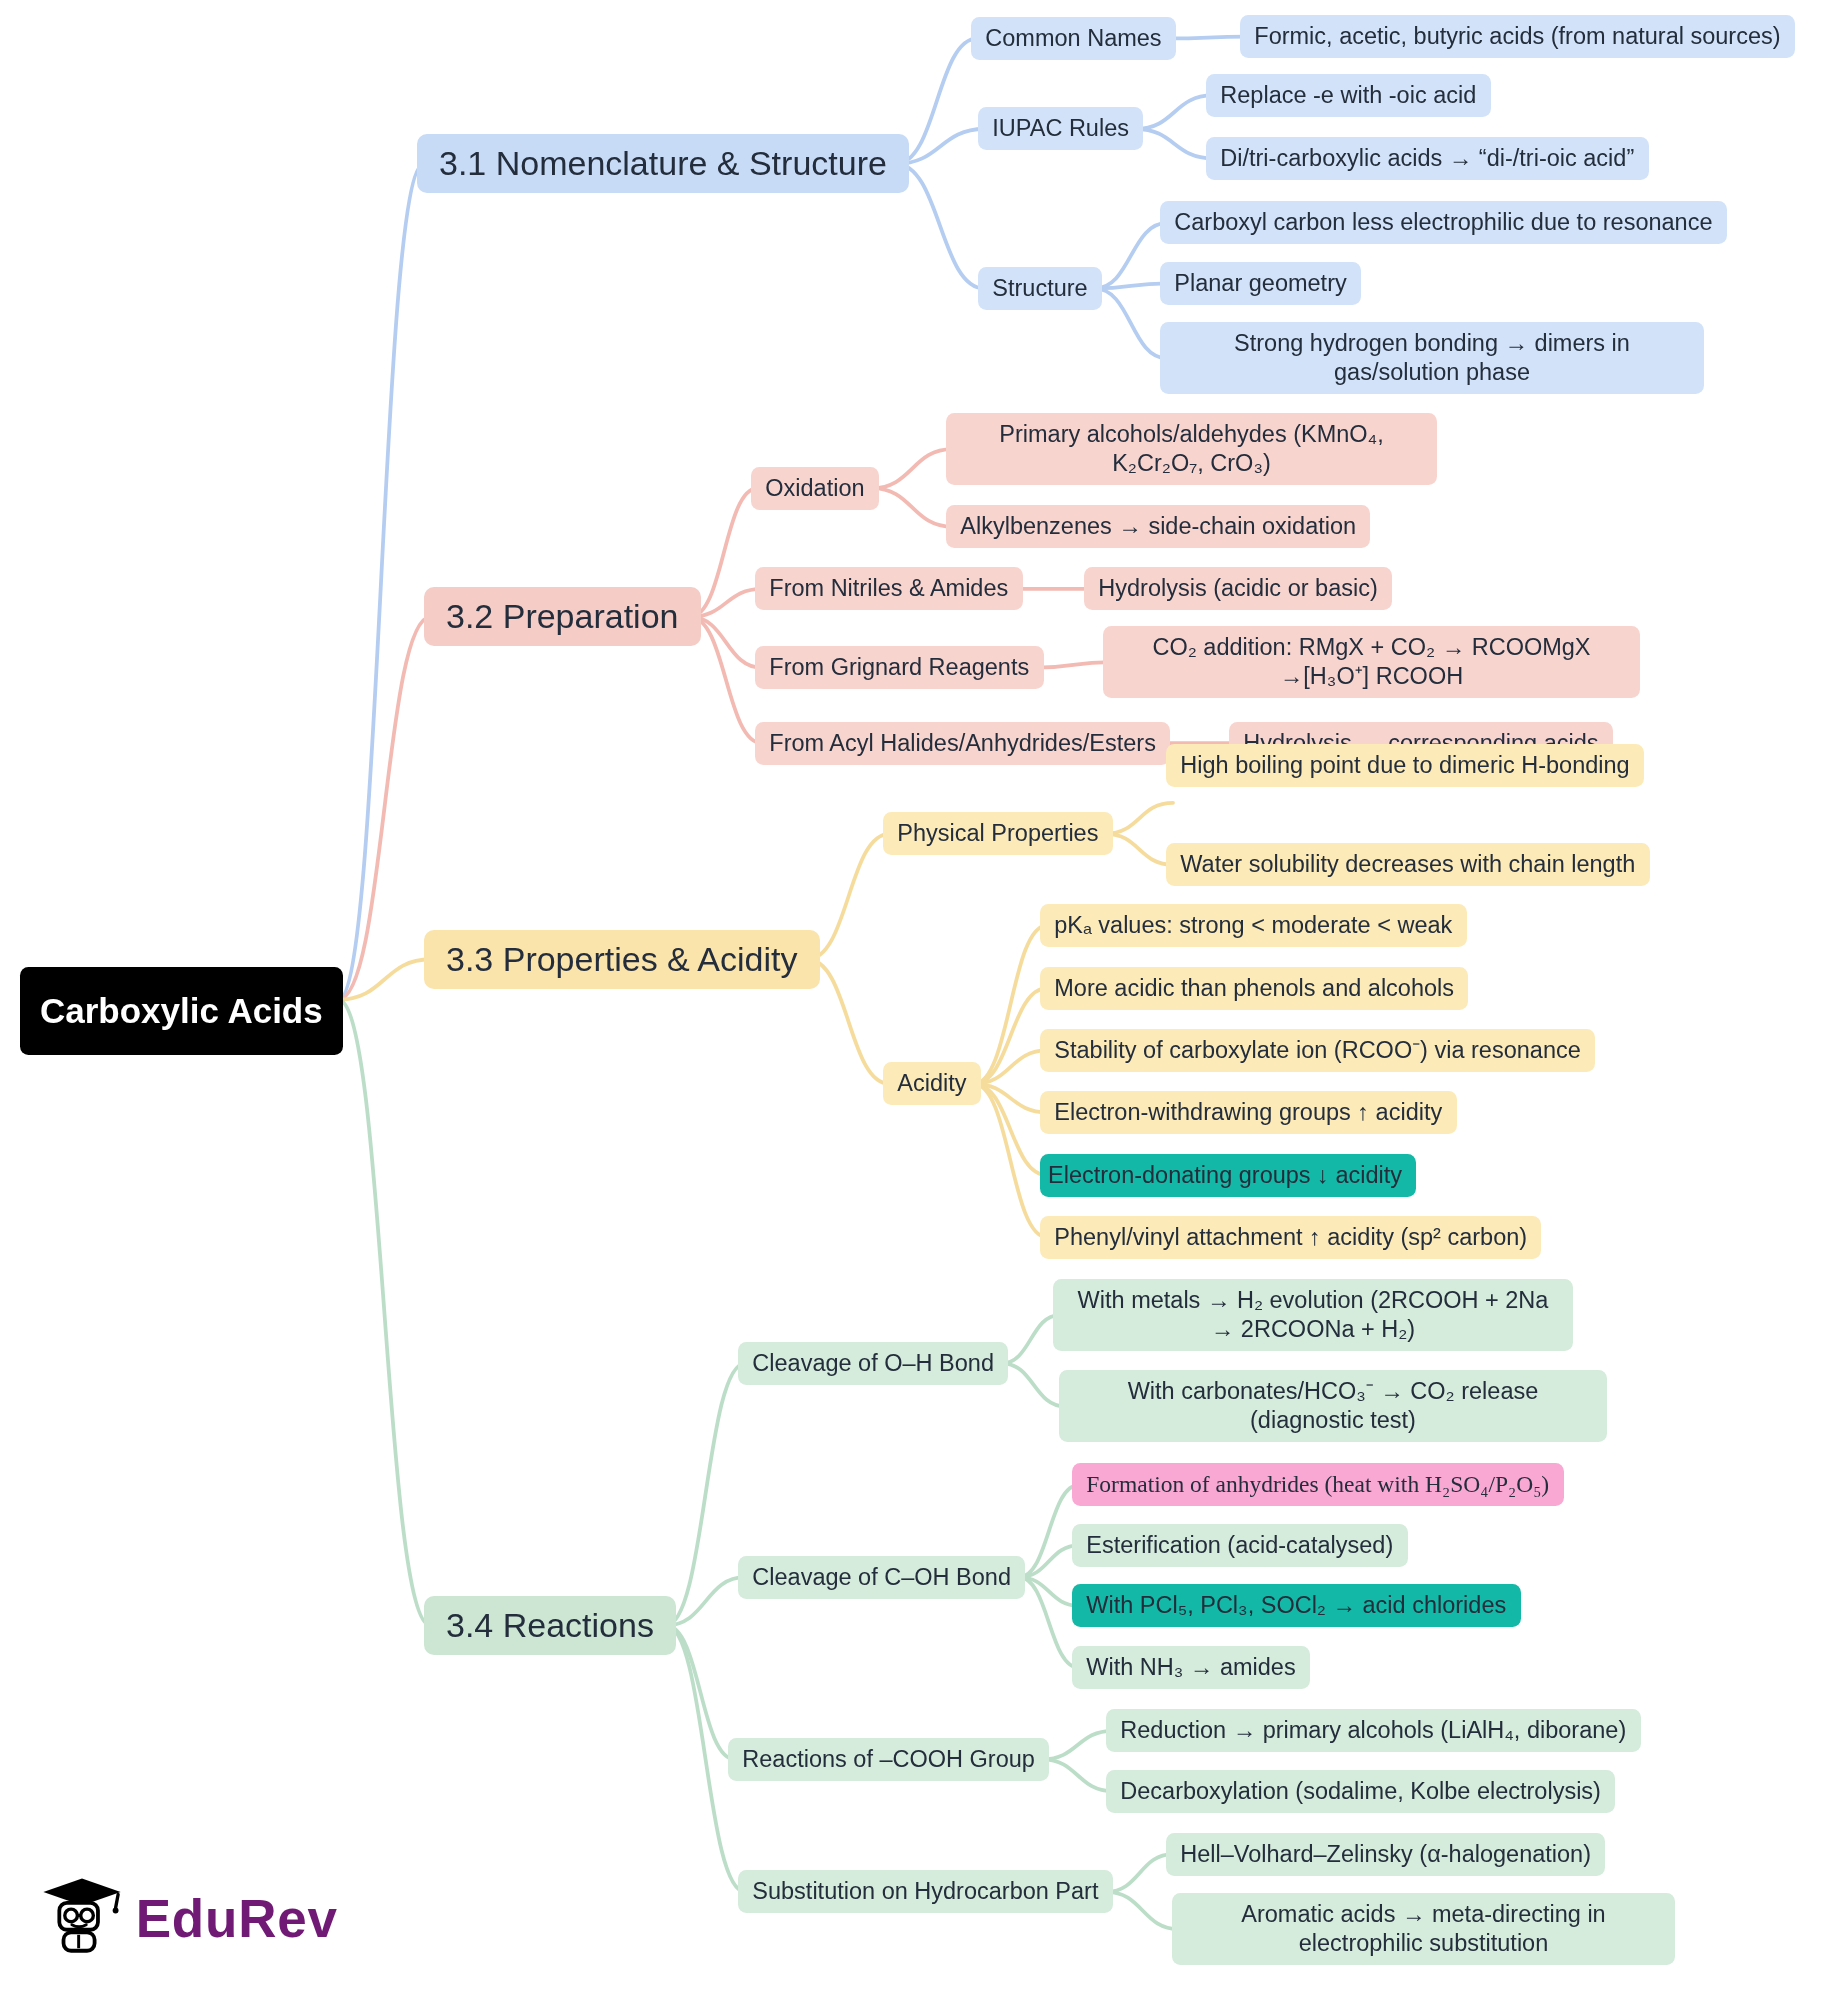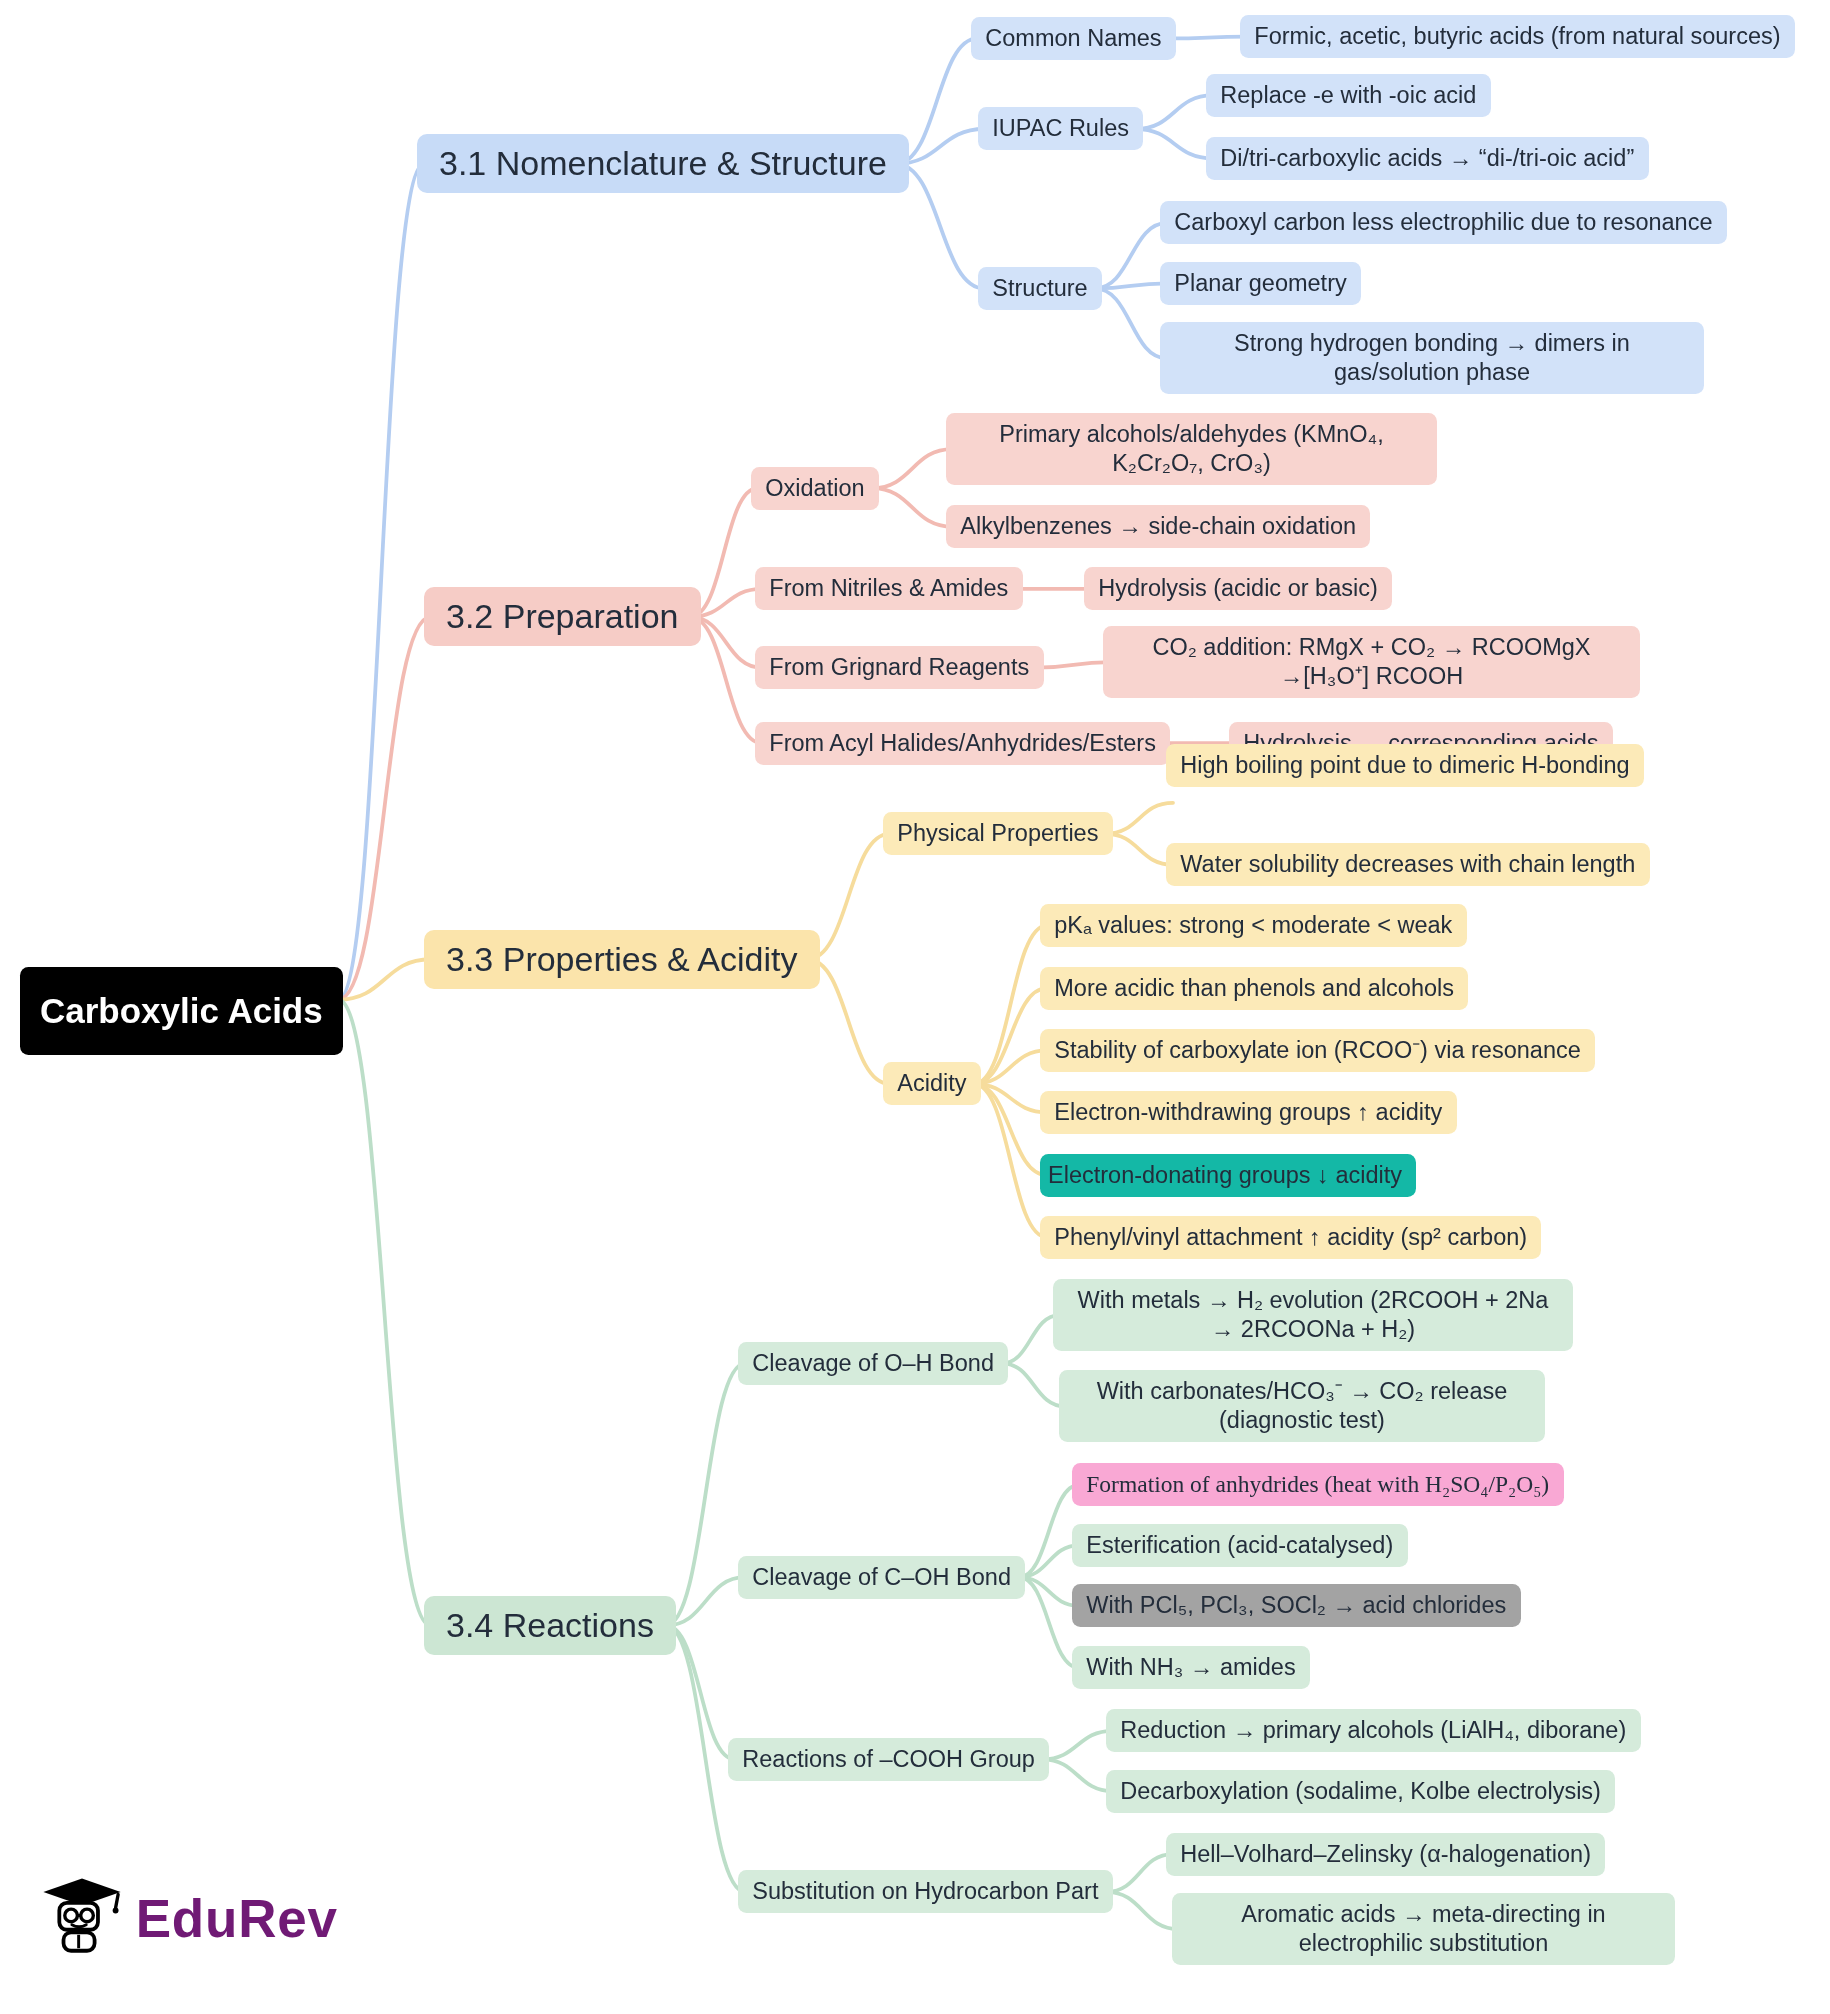--- a/index.html
+++ b/index.html
@@ -118,26 +118,26 @@
   <div class="node" style="left: 1040px; top: 967px; background: rgb(252, 234, 184);">More acidic than phenols and alcohols</div>
   <div class="node" style="left: 1040px; top: 1029px; background: rgb(252, 234, 184);">Stability of carboxylate ion (RCOO⁻) via resonance</div>
   <div class="node" style="left: 1040px; top: 1091px; background: rgb(252, 234, 184);">Electron-withdrawing groups ↑ acidity</div>
   <div class="node" style="left: 1040px; top: 1154px; background: #14b8a6; padding-left: 8px;">Electron-donating groups ↓ acidity</div>
   <div class="node" style="left: 1040px; top: 1216px; background: rgb(252, 234, 184);">Phenyl/vinyl attachment ↑ acidity (sp² carbon)</div>
 
   <div class="node title" style="left: 424px; top: 1596px; background: rgb(204, 230, 211);">3.4 Reactions</div>
 
   <div class="node" style="left: 738px; top: 1342px; background: rgb(213, 235, 219);">Cleavage of O–H Bond</div>
   <div class="node wrap" style="left: 1053px; top: 1279px; width: 520px; background: rgb(213, 235, 219);">With metals → H₂ evolution (2RCOOH + 2Na → 2RCOONa + H₂)</div>
-  <div class="node wrap" style="left: 1059px; top: 1370px; width: 486px; background: rgb(213, 235, 219);">With carbonates/HCO₃⁻ → CO₂ release (diagnostic test)</div>
+  <div class="node wrap" style="left: 1059px; top: 1370px; width: 548px; background: rgb(213, 235, 219);">With carbonates/HCO₃⁻ → CO₂ release (diagnostic test)</div>
 
   <div class="node" style="left: 738px; top: 1556px; background: rgb(213, 235, 219);">Cleavage of C–OH Bond</div>
   <div class="node" style="left: 1072px; top: 1463px; background: #f9a8d4; font-family: Liberation Serif, serif;">Formation of anhydrides (heat with H₂SO₄/P₂O₅)</div>
   <div class="node" style="left: 1072px; top: 1524px; background: rgb(213, 235, 219);">Esterification (acid-catalysed)</div>
-  <div class="node" style="left: 1072px; top: 1584px; background: #a3a3a3;">With PCl₅, PCl₃, SOCl₂ → acid chlorides</div>
+  <div class="node" style="left: 1072px; top: 1584px; background: #14b8a6;">With PCl₅, PCl₃, SOCl₂ → acid chlorides</div>
   <div class="node" style="left: 1072px; top: 1646px; background: rgb(213, 235, 219);">With NH₃ → amides</div>
 
   <div class="node" style="left: 728px; top: 1738px; background: rgb(213, 235, 219);">Reactions of –COOH Group</div>
   <div class="node" style="left: 1106px; top: 1709px; background: rgb(213, 235, 219);">Reduction → primary alcohols (LiAlH₄, diborane)</div>
   <div class="node" style="left: 1106px; top: 1770px; background: rgb(213, 235, 219);">Decarboxylation (sodalime, Kolbe electrolysis)</div>
 
   <div class="node" style="left: 738px; top: 1870px; background: rgb(213, 235, 219);">Substitution on Hydrocarbon Part</div>
   <div class="node" style="left: 1166px; top: 1833px; background: rgb(213, 235, 219);">Hell–Volhard–Zelinsky (α-halogenation)</div>
   <div class="node wrap" style="left: 1172px; top: 1893px; width: 503px; background: rgb(213, 235, 219);">Aromatic acids → meta-directing in electrophilic substitution</div>
 

